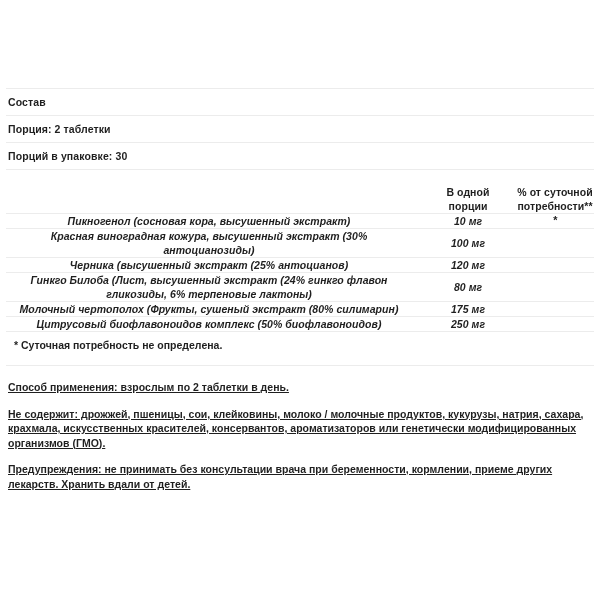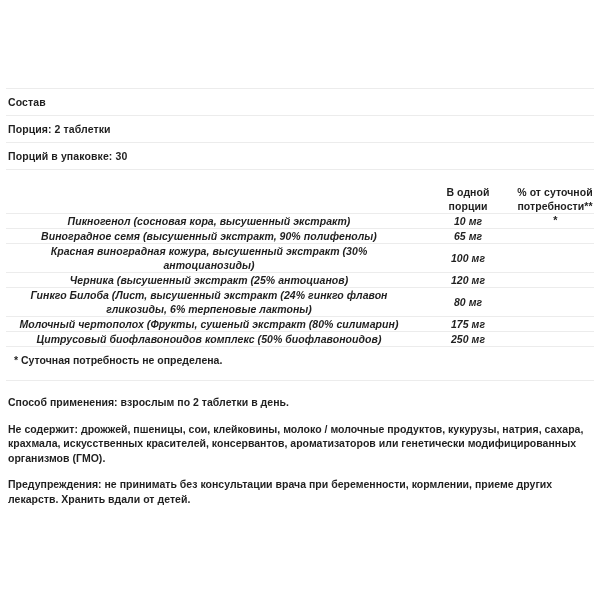--- a/index.html
+++ b/index.html
@@ -102,21 +102,21 @@
   .footnote {
     padding: 6px 8px 13px 8px;
     font-size: 10.5px;
     font-weight: bold;
     line-height: 14px;
     border-bottom: 1px solid #ececec;
     margin: 0 6px;
   }
 
   
-  .paras { padding: 14px 10px 0 8px; }
+  .paras { padding: 14px 10px 0 8px; text-decoration: underline; }
   .para {
     font-size: 10.5px;
     font-weight: bold;
     line-height: 14.5px;
     letter-spacing: 0.02px;
     margin: 0 0 12px 0;
     max-width: 578px;
   }
   .para:last-child { margin-bottom: 10px; }
 </style>
@@ -155,25 +155,20 @@
           <th class="th-dv">% от суточной потребности**</th>
         </tr>
       </thead>
       <tbody id="nutri-body">
           <tr>
             <td class="td-name">Пикногенол (сосновая кора, высушенный экстракт)</td>
             <td class="td-amt">10 мг</td>
             <td class="td-dv"><span class="dv-star">*</span></td>
           </tr>
           <tr>
-            <td class="td-name">Виноградное семя (высушенный экстракт, 90% полифенолы)</td>
-            <td class="td-amt">65 мг</td>
-            <td class="td-dv"></td>
-          </tr>
-          <tr>
             <td class="td-name">Красная виноградная кожура, высушенный экстракт  (30% антоцианозиды)</td>
             <td class="td-amt">100 мг</td>
             <td class="td-dv"></td>
           </tr>
           <tr>
             <td class="td-name">Черника (высушенный экстракт (25% антоцианов)</td>
             <td class="td-amt">120 мг</td>
             <td class="td-dv"></td>
           </tr>
           <tr>

